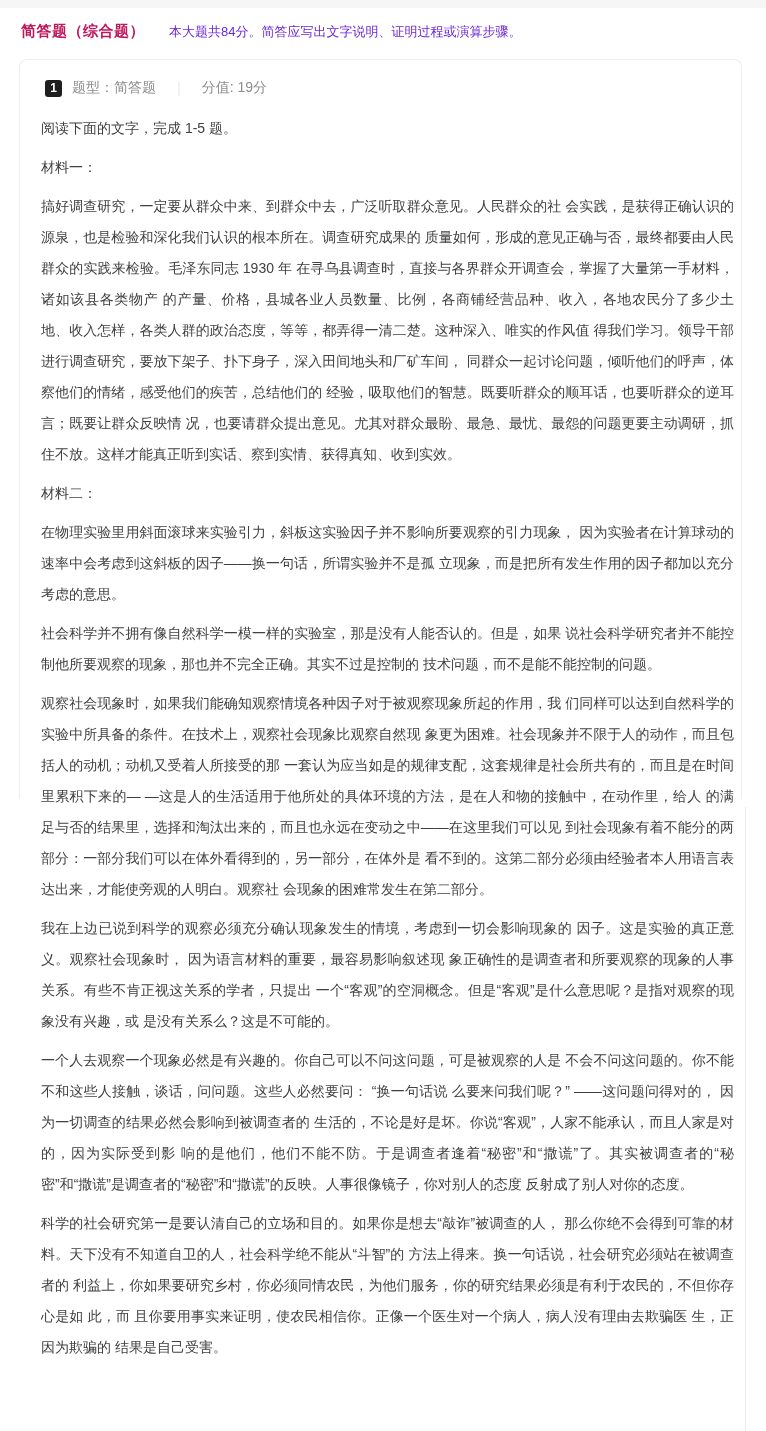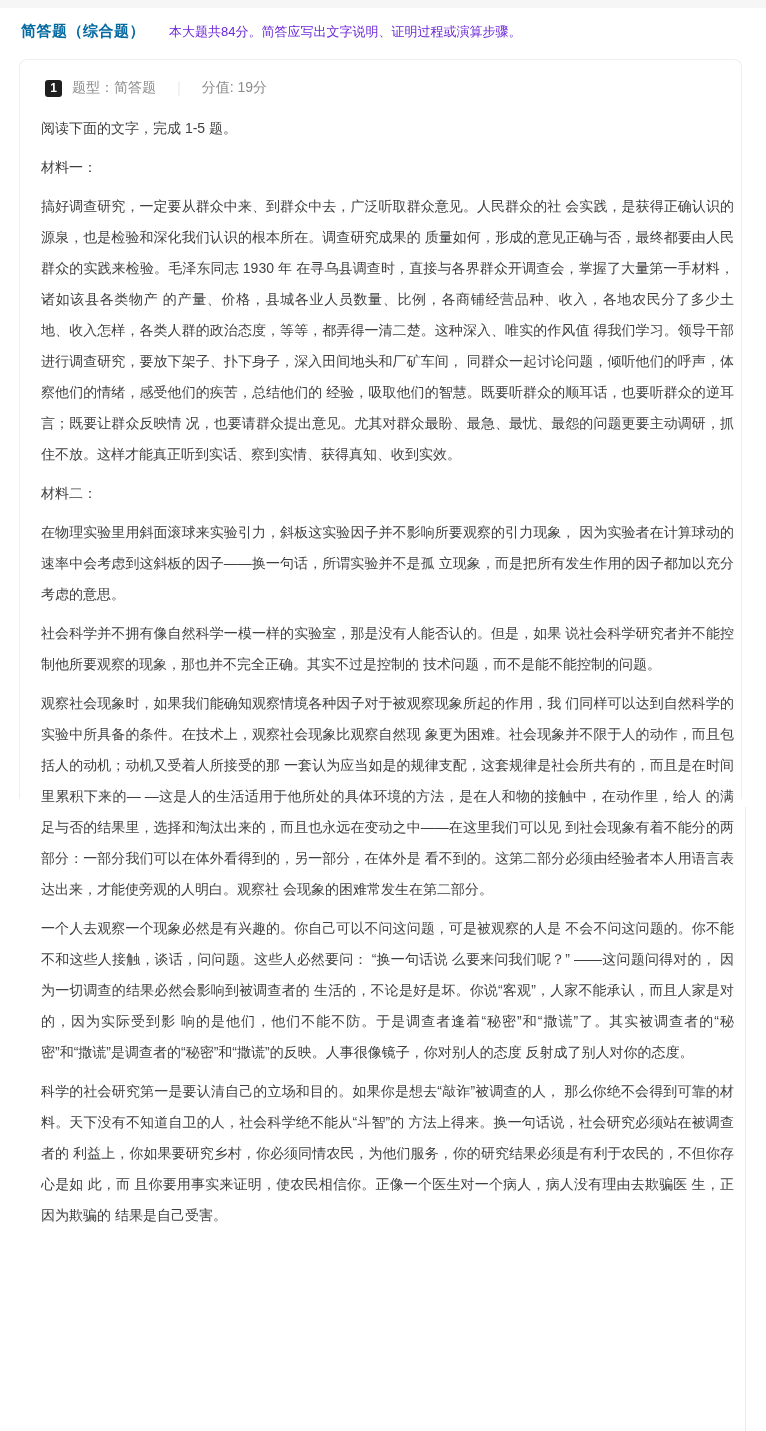--- a/index.html
+++ b/index.html
@@ -15,21 +15,21 @@
     height: 8px;
     background: #f6f6f6;
   }
   .section-header {
     padding: 14px 20px 0 21px;
     white-space: nowrap;
   }
   .section-title {
     font-size: 15px;
     font-weight: bold;
-    color: #0369a1;
+    color: #be185d;
     letter-spacing: 0.5px;
   }
   .section-desc {
     font-size: 13px;
     color: #6d28d9;
     margin-left: 24px;
   }
   
   .card-outline {
     position: absolute;
@@ -108,17 +108,18 @@
   </div>
 
   <div class="passage">
     <p>阅读下面的文字，完成 1-5 题。</p>
     <p>材料一：</p>
     <p>搞好调查研究，一定要从群众中来、到群众中去，广泛听取群众意见。人民群众的社 会实践，是获得正确认识的源泉，也是检验和深化我们认识的根本所在。调查研究成果的 质量如何，形成的意见正确与否，最终都要由人民群众的实践来检验。毛泽东同志 1930 年 在寻乌县调查时，直接与各界群众开调查会，掌握了大量第一手材料，诸如该县各类物产 的产量、价格，县城各业人员数量、比例，各商铺经营品种、收入，各地农民分了多少土 地、收入怎样，各类人群的政治态度，等等，都弄得一清二楚。这种深入、唯实的作风值 得我们学习。领导干部进行调查研究，要放下架子、扑下身子，深入田间地头和厂矿车间， 同群众一起讨论问题，倾听他们的呼声，体察他们的情绪，感受他们的疾苦，总结他们的 经验，吸取他们的智慧。既要听群众的顺耳话，也要听群众的逆耳言；既要让群众反映情 况，也要请群众提出意见。尤其对群众最盼、最急、最忧、最怨的问题更要主动调研，抓 住不放。这样才能真正听到实话、察到实情、获得真知、收到实效。</p>
     <p>材料二：</p>
     <p>在物理实验里用斜面滚球来实验引力，斜板这实验因子并不影响所要观察的引力现象， 因为实验者在计算球动的速率中会考虑到这斜板的因子——换一句话，所谓实验并不是孤 立现象，而是把所有发生作用的因子都加以充分考虑的意思。</p>
     <p>社会科学并不拥有像自然科学一模一样的实验室，那是没有人能否认的。但是，如果 说社会科学研究者并不能控制他所要观察的现象，那也并不完全正确。其实不过是控制的 技术问题，而不是能不能控制的问题。</p>
     <p>观察社会现象时，如果我们能确知观察情境各种因子对于被观察现象所起的作用，我 们同样可以达到自然科学的实验中所具备的条件。在技术上，观察社会现象比观察自然现 象更为困难。社会现象并不限于人的动作，而且包括人的动机；动机又受着人所接受的那 一套认为应当如是的规律支配，这套规律是社会所共有的，而且是在时间里累积下来的— —这是人的生活适用于他所处的具体环境的方法，是在人和物的接触中，在动作里，给人 的满足与否的结果里，选择和淘汰出来的，而且也永远在变动之中——在这里我们可以见 到社会现象有着不能分的两部分：一部分我们可以在体外看得到的，另一部分，在体外是 看不到的。这第二部分必须由经验者本人用语言表达出来，才能使旁观的人明白。观察社 会现象的困难常发生在第二部分。</p>
+    <p>我在上边已说到科学的观察必须充分确认现象发生的情境，考虑到一切会影响现象的 因子。这是实验的真正意义。观察社会现象时， 因为语言材料的重要，最容易影响叙述现 象正确性的是调查者和所要观察的现象的人事关系。有些不肯正视这关系的学者，只提出 一个“客观”的空洞概念。但是“客观”是什么意思呢？是指对观察的现象没有兴趣，或 是没有关系么？这是不可能的。</p>
     <p>一个人去观察一个现象必然是有兴趣的。你自己可以不问这问题，可是被观察的人是 不会不问这问题的。你不能不和这些人接触，谈话，问问题。这些人必然要问： “换一句话说 么要来问我们呢？” ——这问题问得对的， 因为一切调查的结果必然会影响到被调查者的 生活的，不论是好是坏。你说“客观”，人家不能承认，而且人家是对的，因为实际受到影 响的是他们，他们不能不防。于是调查者逢着“秘密”和“撒谎”了。其实被调查者的“秘 密”和“撒谎”是调查者的“秘密”和“撒谎”的反映。人事很像镜子，你对别人的态度 反射成了别人对你的态度。</p>
     <p>科学的社会研究第一是要认清自己的立场和目的。如果你是想去“敲诈”被调查的人， 那么你绝不会得到可靠的材 料。天下没有不知道自卫的人，社会科学绝不能从“斗智”的 方法上得来。换一句话说，社会研究必须站在被调查者的 利益上，你如果要研究乡村，你必须同情农民，为他们服务，你的研究结果必须是有利于农民的，不但你存心是如 此，而 且你要用事实来证明，使农民相信你。正像一个医生对一个病人，病人没有理由去欺骗医 生，正因为欺骗的 结果是自己受害。</p>
 
   </div>
 </div>
 
 </body></html>

